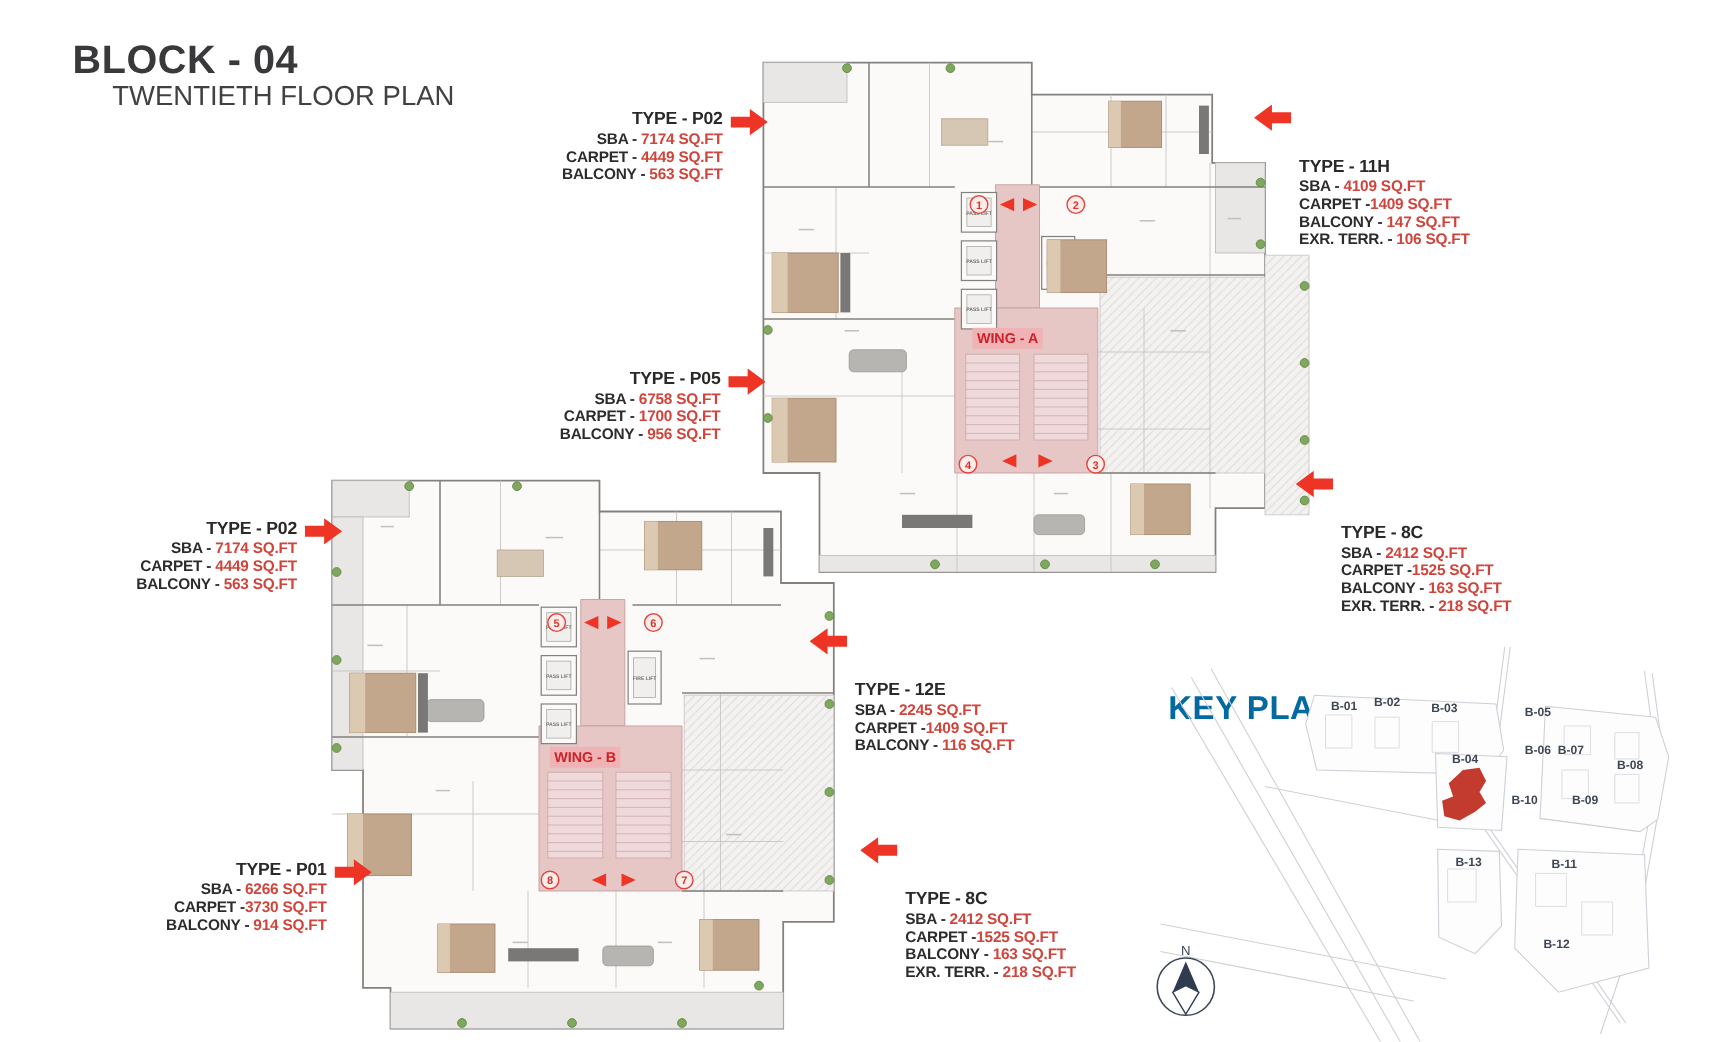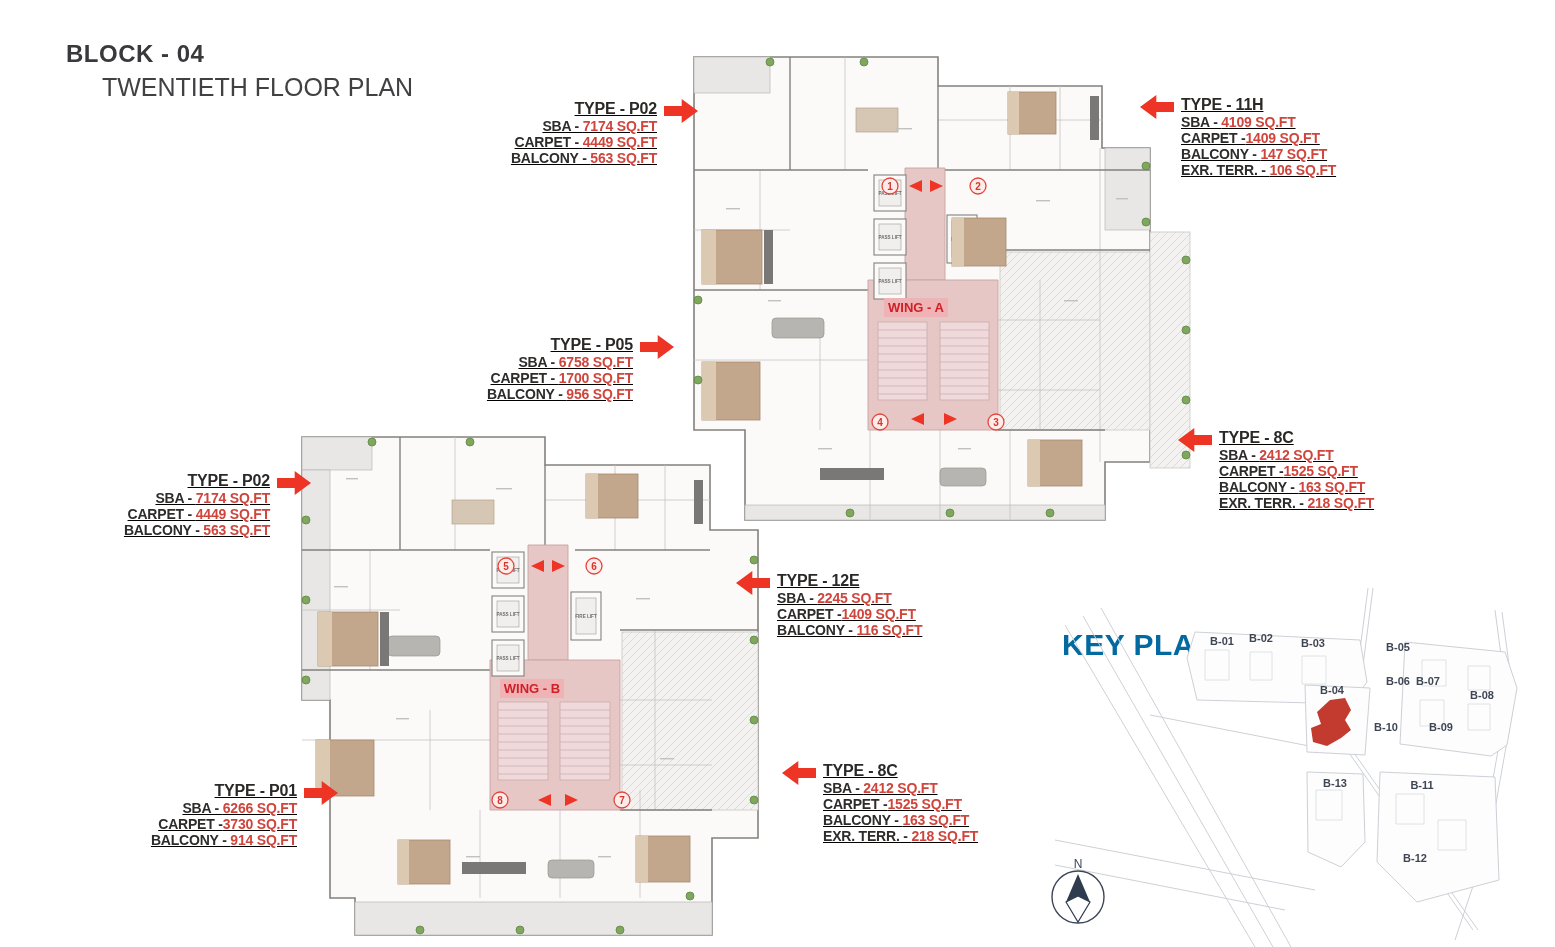--- a/index.html
+++ b/index.html
@@ -2,28 +2,28 @@
 <html><head>
 <meta charset="utf-8">
 <style>
   html,body{margin:0;padding:0;background:#ffffff;}
   body{width:1555px;height:947px;position:relative;overflow:hidden;
        font-family:"Liberation Sans",sans-serif;-webkit-font-smoothing:antialiased;}
   .abs{position:absolute;}
 
   
   .main-title{left:66px;top:36px;color:#3b3b3d;}
-  .main-title .t1{font-size:24px;font-weight:700;letter-spacing:.5px;line-height:36px;color:#39393b;}
+  .main-title .t1{font-size:36px;font-weight:700;letter-spacing:.5px;line-height:36px;color:#39393b;}
   .main-title .t2,.main-title .t3{font-size:25px;font-weight:400;line-height:31px;color:#414143;margin-left:36px;}
 
   
   .type-card{position:absolute;display:flex;gap:7px;align-items:flex-start;white-space:nowrap;}
-  .type-card .txt{display:flex;flex-direction:column;text-decoration:underline;}
+  .type-card .txt{display:flex;flex-direction:column;}
   .type-card.right .txt{text-align:right;}
-  .type-card.left  .txt{text-align:left;}
+  .type-card.left  .txt{text-align:left;margin-top:47px;}
   .card-title{font-size:16px;font-weight:700;line-height:18px;color:#2b2927;letter-spacing:-.2px;}
   .card-row{font-size:14px;font-weight:700;line-height:16px;color:#2e2c2b;letter-spacing:-.2px;}
   .card-row .rv{color:#cf453c;}
   .arrow{width:34px;height:26px;background:#ee3425;flex:0 0 auto;margin-top:-2px;}
   .arrow.r{clip-path:polygon(0 31%,52% 31%,52% 4%,100% 50%,52% 96%,52% 69%,0 69%);}
   .arrow.l{clip-path:polygon(100% 31%,48% 31%,48% 4%,0 50%,48% 96%,48% 69%,100% 69%);}
 
   
   .keyplan-title{left:1062px;top:588px;font-size:30px;font-weight:700;color:#0369a1;letter-spacing:.5px;margin-top:40px;}
 
@@ -319,21 +319,21 @@
     <div class="arrow l"></div>
     <div class="txt">
       <div class="card-title">TYPE - 11H</div>
       <div class="card-row"><span class="rl">SBA - </span><span class="rv">4109 SQ.FT</span></div>
       <div class="card-row"><span class="rl">CARPET -</span><span class="rv">1409 SQ.FT</span></div>
       <div class="card-row"><span class="rl">BALCONY - </span><span class="rv">147 SQ.FT</span></div>
       <div class="card-row"><span class="rl">EXR. TERR. - </span><span class="rv">106 SQ.FT</span></div>
     </div>
   </div>
 
-  <div class="type-card right" style="left:463px;top:336px">
+  <div class="type-card right" style="left:485px;top:336px">
     <div class="txt" style="width:170px">
       <div class="card-title">TYPE - P05</div>
       <div class="card-row"><span class="rl">SBA - </span><span class="rv">6758 SQ.FT</span></div>
       <div class="card-row"><span class="rl">CARPET - </span><span class="rv">1700 SQ.FT</span></div>
       <div class="card-row"><span class="rl">BALCONY - </span><span class="rv">956 SQ.FT</span></div>
     </div>
     <div class="arrow r"></div>
   </div>
 
   <div class="type-card left" style="left:1178px;top:429px">

